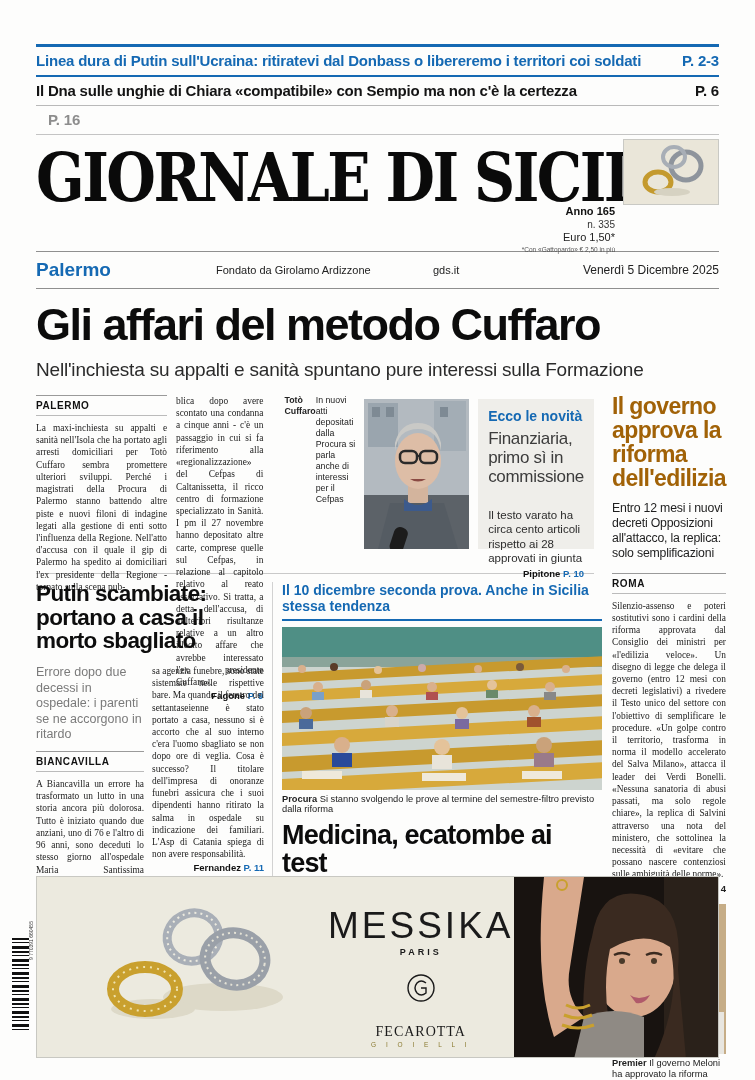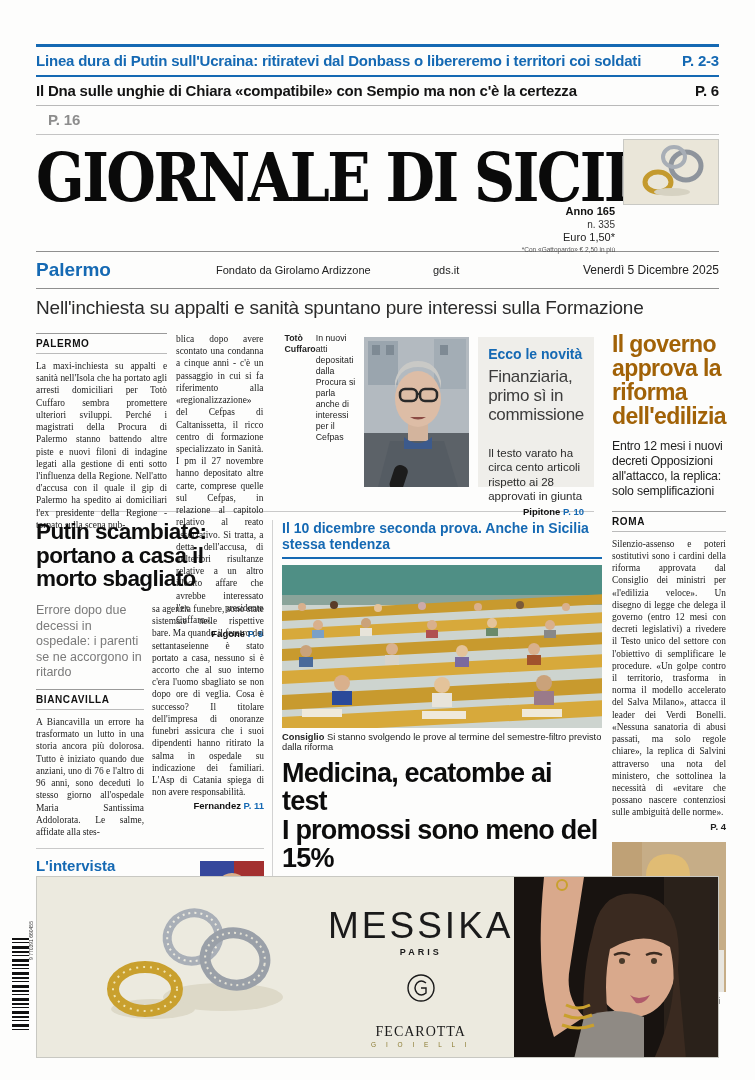--- a/index.html
+++ b/index.html
@@ -163,20 +163,21 @@
       </div>
     </div>
 
     <div class="datebar">
       <span class="city">Palermo</span>
       <span class="mid1">Fondato da Girolamo Ardizzone</span>
       <span class="mid2">gds.it</span>
       <span class="dt">Venerdì 5 Dicembre 2025</span>
     </div>
 
+    <div class="lead-head">Gli affari del metodo Cuffaro</div>
     <div class="lead-sub">Nell'inchiesta su appalti e sanità spuntano pure interessi sulla Formazione</div>
 
     <div class="maingrid">
       <div class="left-main">
 
         <div class="row1">
           <div class="colA">
             <div class="kicker">PALERMO</div>
             <div class="serif">La maxi-inchiesta su appalti e sanità nell'Isola che ha portato agli arresti domiciliari per Totò Cuffaro sembra promettere ulteriori sviluppi. Perché i magistrati della Procura di Palermo stanno battendo altre piste e nuovi filoni di indagine legati alla gestione di enti sotto l'influenza della Regione. Nell'atto d'accusa con il quale il gip di Palermo ha spedito ai domiciliari l'ex presidente della Regione - tornato sulla scena pub-</div>
           </div>
@@ -315,21 +316,21 @@
                     <rect x="150" y="128" width="20" height="14" fill="#e8e4da"></rect>
                   <circle cx="262" cy="118" r="8" fill="#caa27a"></circle>
                     <rect x="252" y="126" width="20" height="14" fill="#9a7a8a"></rect>
                   <rect x="20" y="144" width="40" height="8" fill="#efe9da"></rect>
                   <rect x="140" y="146" width="44" height="8" fill="#efe9da"></rect>
                   <rect x="240" y="144" width="40" height="8" fill="#efe9da"></rect>
                 </g>
               </svg>
             </div>
             <div class="med-cap">
-              <b>Consiglio</b>
+              <b>Procura</b>
               <span>Si stanno svolgendo le prove al termine del semestre-filtro previsto dalla riforma</span>
             </div>
             <div class="med-head">
               <div>Medicina, ecatombe ai test</div>
               <div>I promossi sono meno del 15%</div>
             </div>
             <div class="med-sub">Si potrebbe avere un numero di ammessi inferiore ai posti nelle facoltà</div>
             <div class="med-pg">P. 10</div>
           </div>
         </div>

